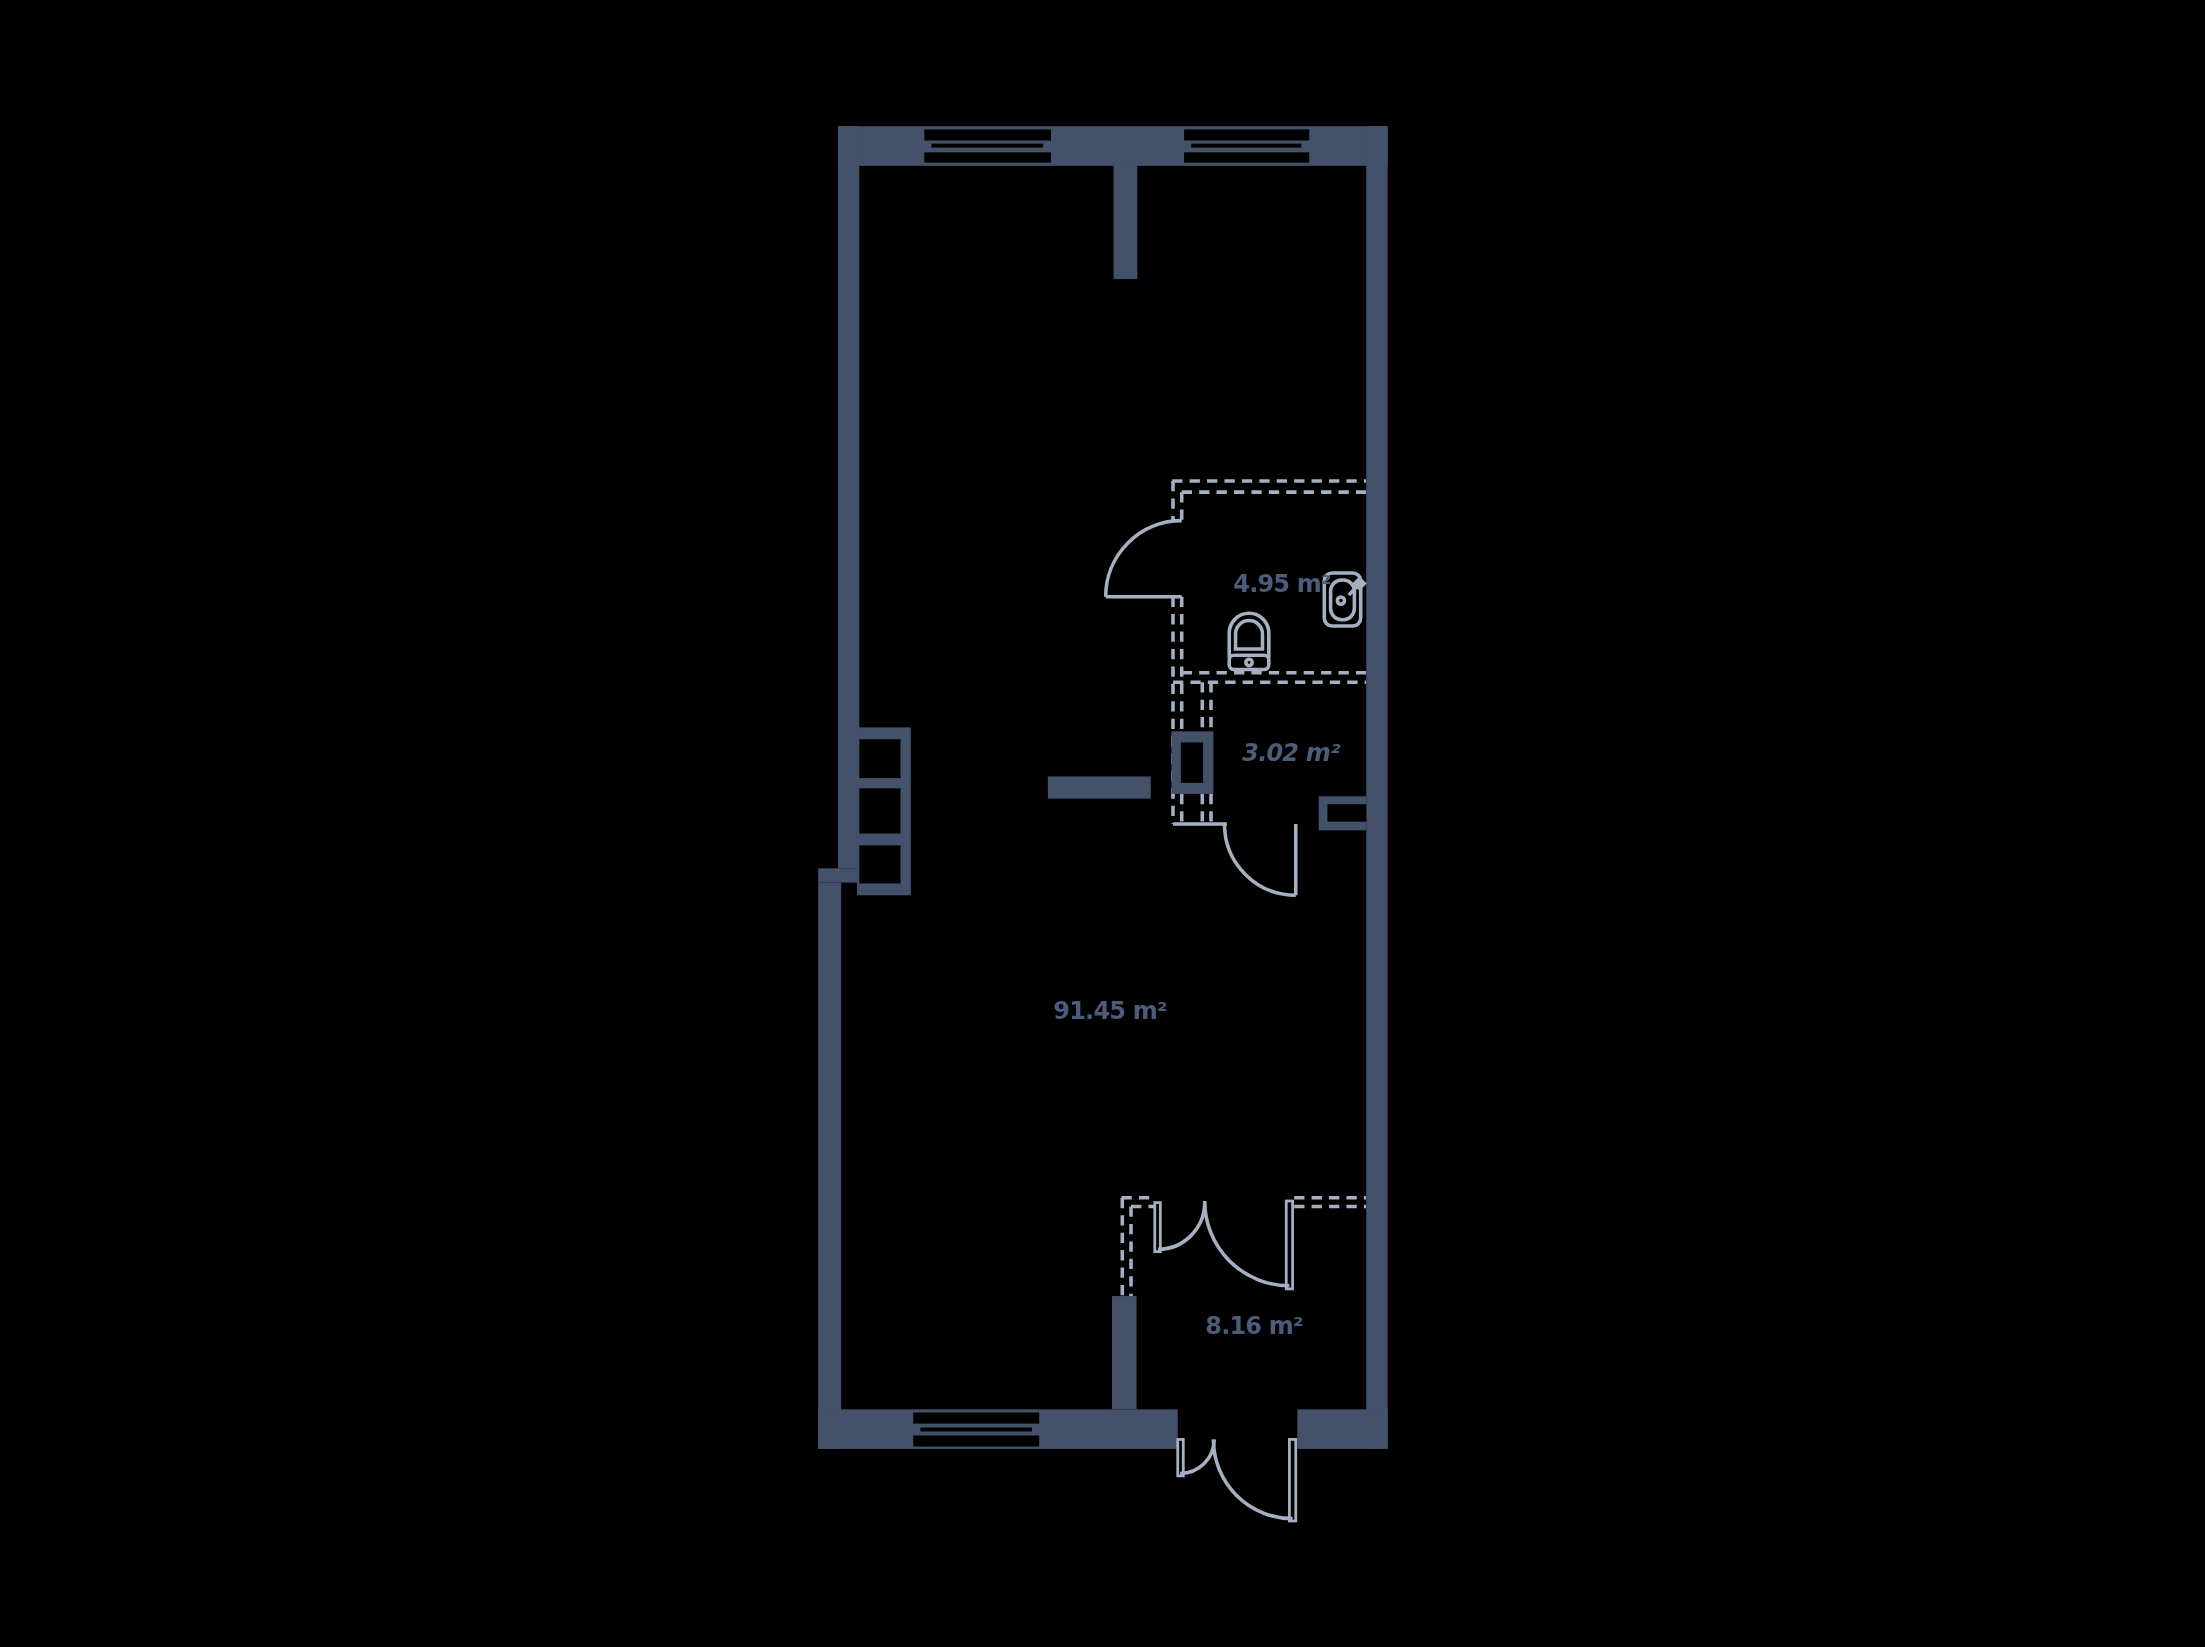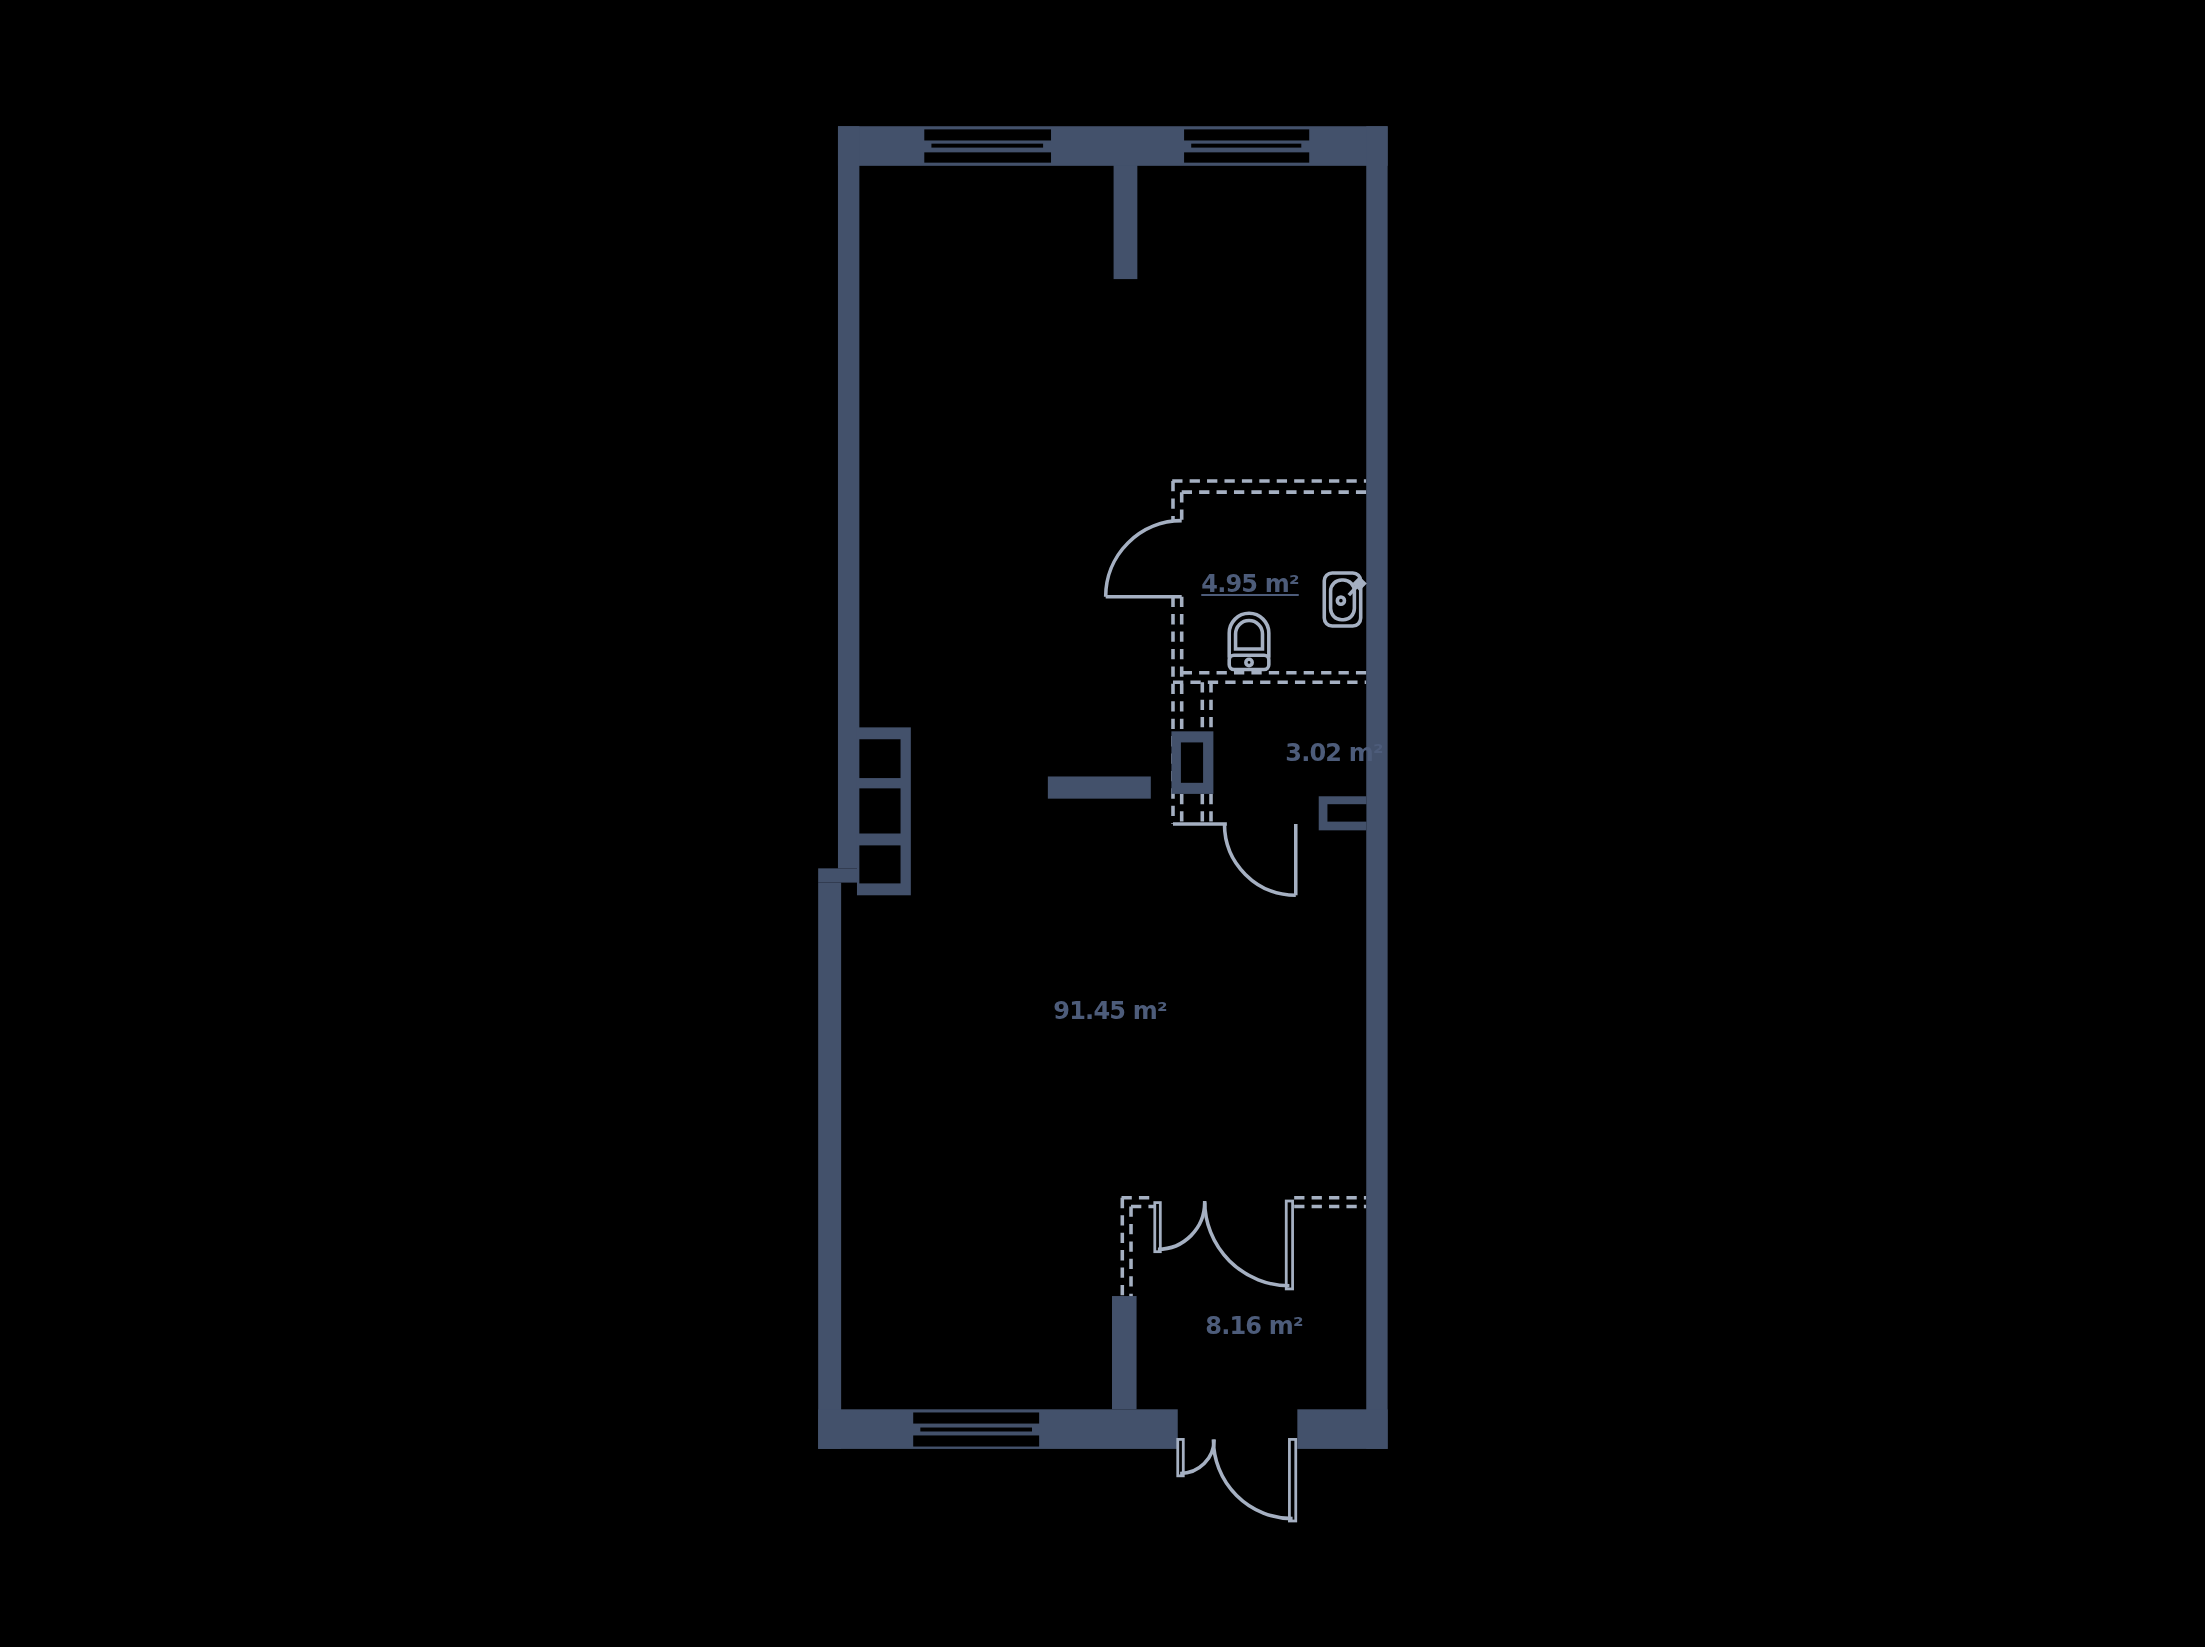--- a/index.html
+++ b/index.html
@@ -129,17 +129,17 @@
     <g>
       <rect class="lineS" x="1672" y="723" width="46" height="67" rx="10"></rect>
       <rect class="lineS" x="1680" y="732" width="30" height="50" rx="14"></rect>
       <circle class="lineS" cx="1693" cy="758" r="4.5"></circle>
       <line class="lineS" x1="1703" y1="751" x2="1716" y2="737"></line>
       <rect class="fixfill" x="1710" y="730" width="13" height="13" transform="rotate(45 1716.5 736.5)"></rect>
     </g>
   </svg>
 
   <div class="room-label" style="left:1110px; top:1011px;">91.45 m²</div>
-  <div class="room-label" style="left:1250px; top:584px;text-decoration:underline;">4.95 m²</div>
-  <div class="room-label" style="left:1334px; top:753px;">3.02 m²</div>
+  <div class="room-label" style="left:1282px; top:584px;">4.95 m²</div>
+  <div class="room-label" style="left:1291px; top:753px;font-style:italic;">3.02 m²</div>
   <div class="room-label" style="left:1254px; top:1326px;">8.16 m²</div>
 </div>
 
 
 </body></html>

